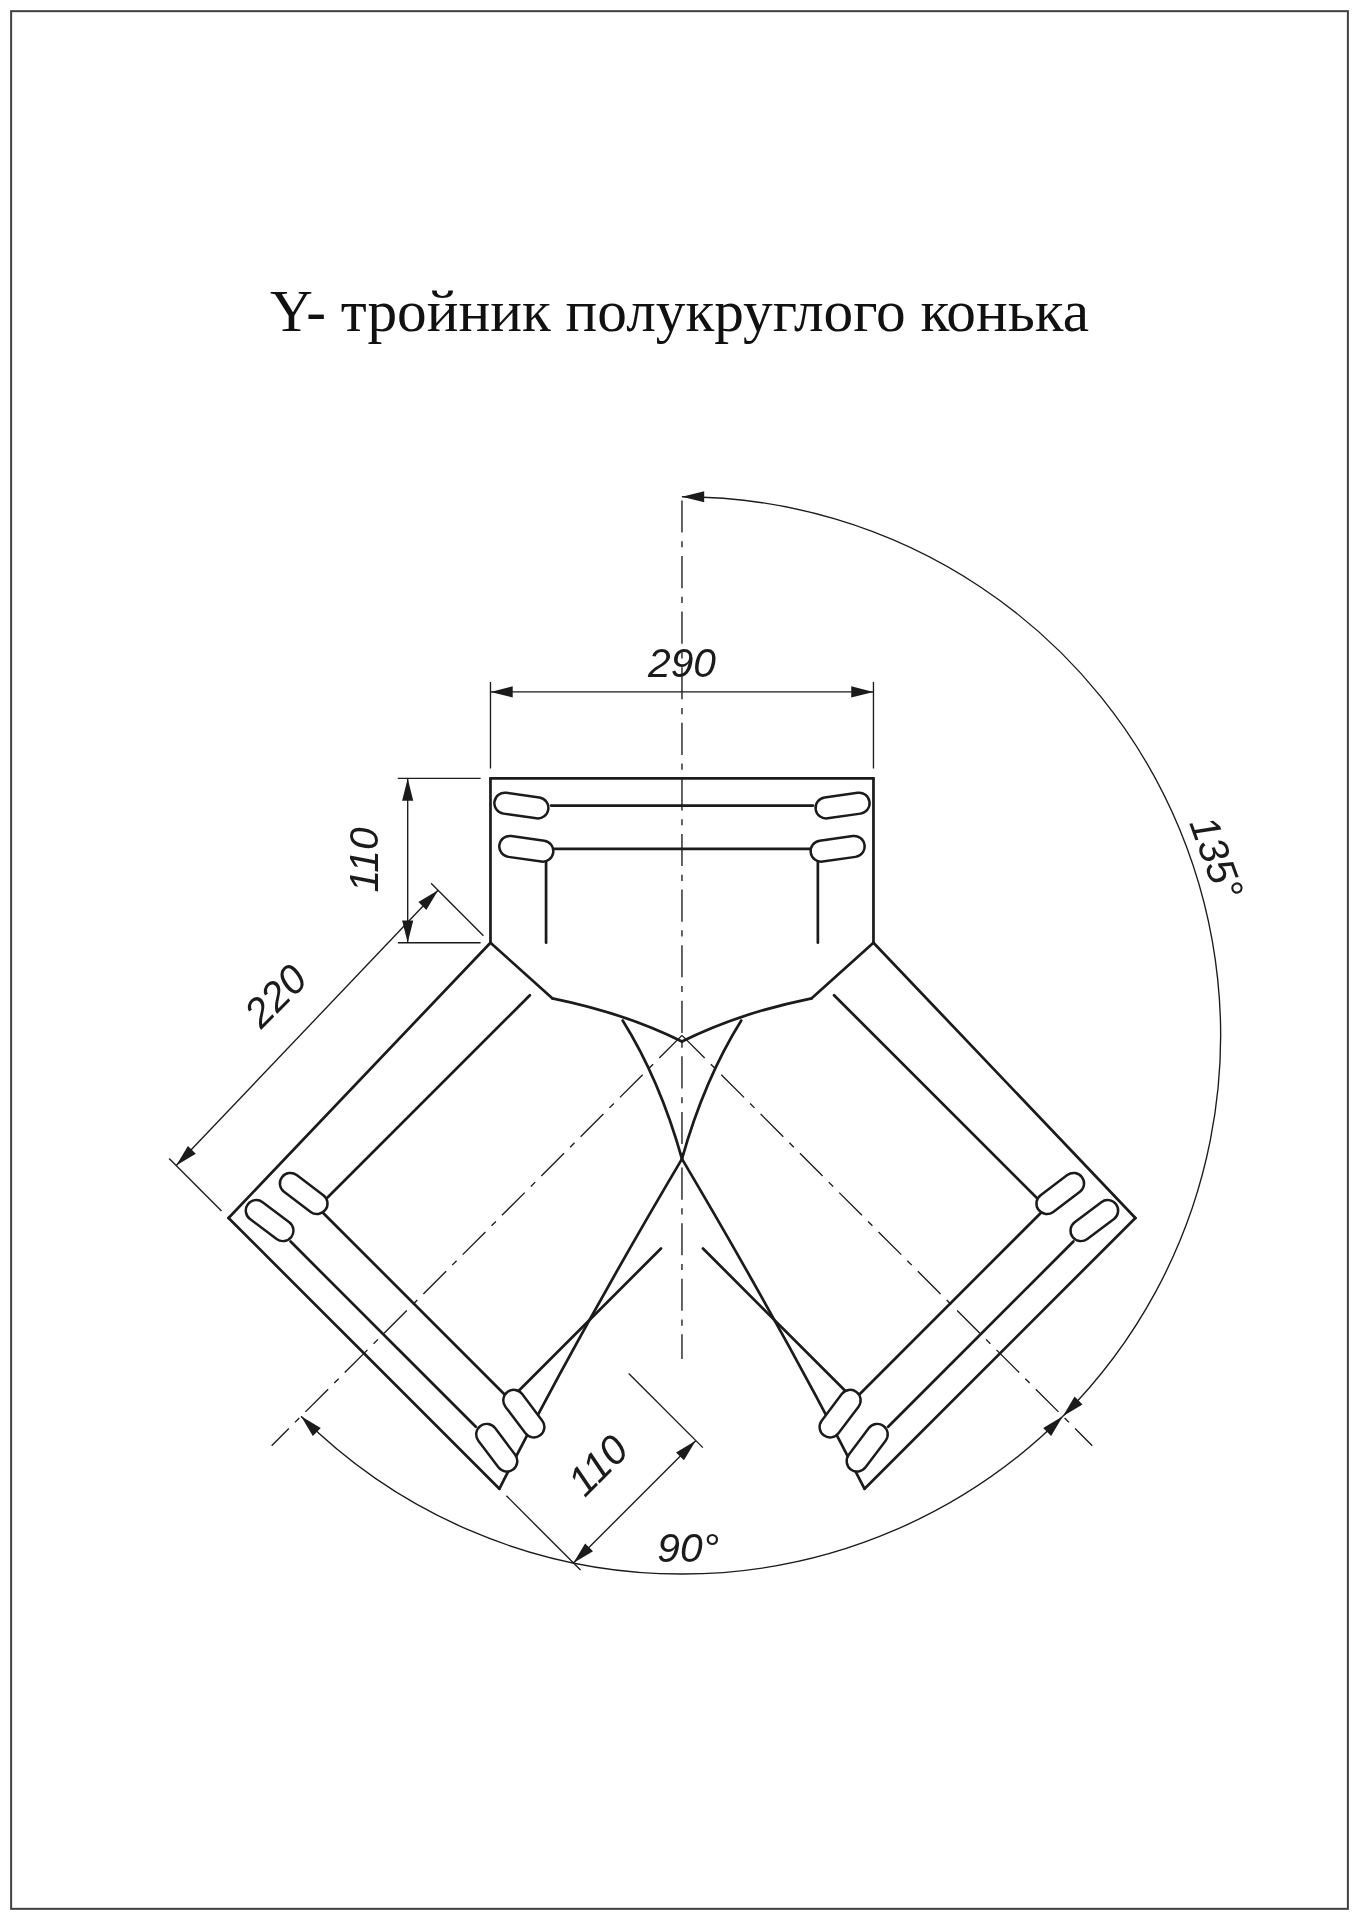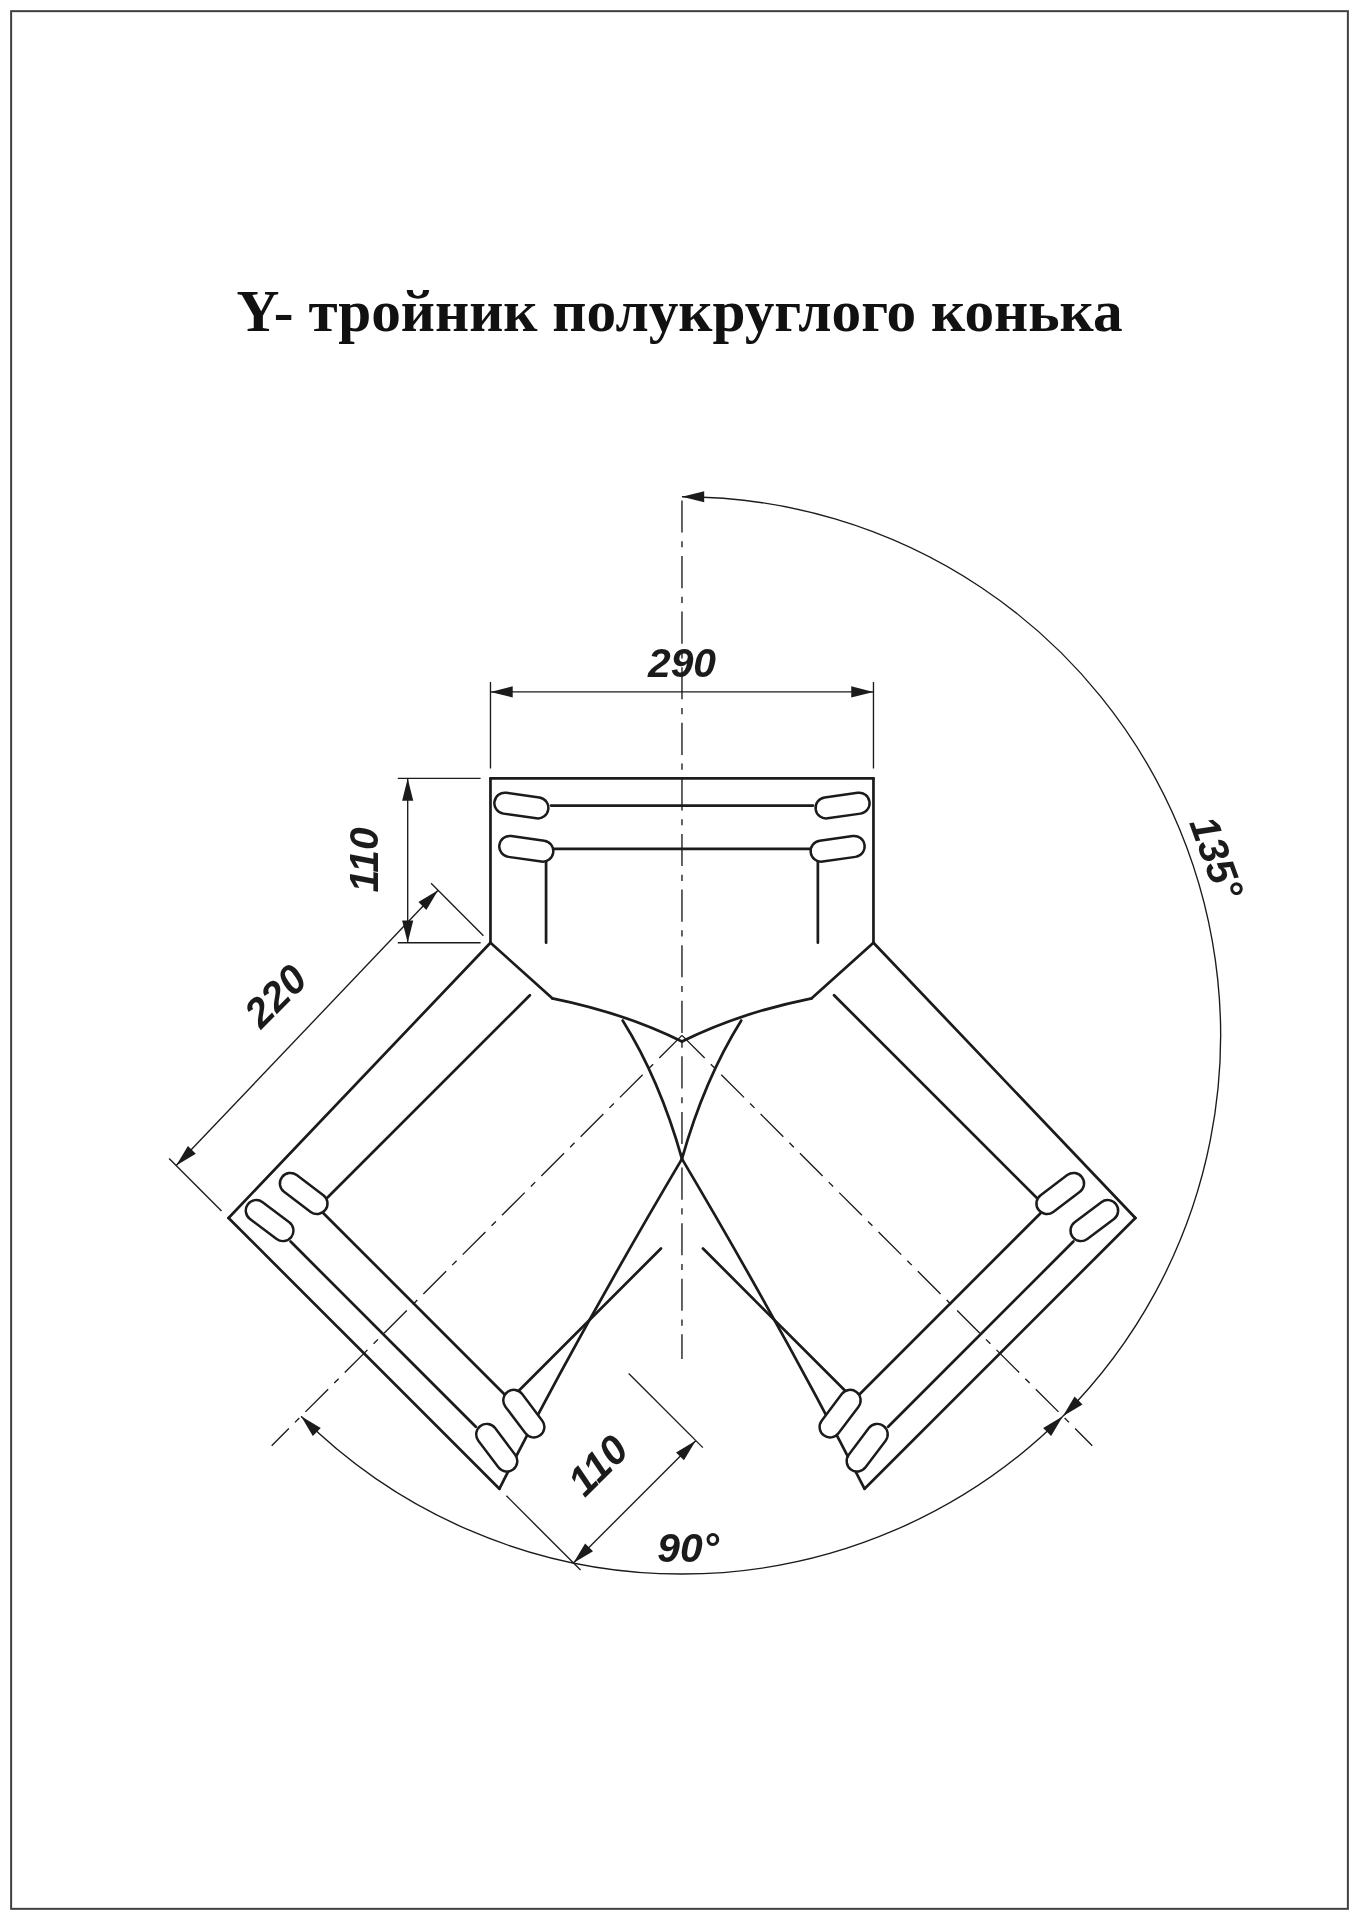--- a/index.html
+++ b/index.html
@@ -1,17 +1,17 @@
 <!DOCTYPE html>
 <html><head>
 <meta charset="utf-8">
 <style>
   html,body{margin:0;padding:0;background:#ffffff;}
   body{width:1359px;height:1920px;position:relative;font-family:"Liberation Serif",serif;}
-  .sheet{position:absolute;inset:0;font-weight:bold;}
+  .sheet{position:absolute;inset:0;}
   svg{display:block;width:1359px;height:1920px;}
   .frame{fill:none;stroke:#3f3f3f;stroke-width:1.6;}
   .ol{fill:none;stroke:#1b1b1b;stroke-width:2.2;stroke-linecap:round;stroke-linejoin:round;}
   .tl{fill:none;stroke:#1b1b1b;stroke-width:1.1;}
   .cl{fill:none;stroke:#1b1b1b;stroke-width:1.1;stroke-dasharray:26 7 5 7;}
   .bead{fill:#ffffff;stroke:#1b1b1b;stroke-width:2;}
   .arr{fill:#1b1b1b;stroke:none;}
   .dimtxt{font-family:"Liberation Sans",sans-serif;font-style:italic;font-size:33px;fill:#1b1b1b;}
   .titletxt{font-family:"Liberation Serif",serif;font-size:48px;fill:#111111;}
 </style>

